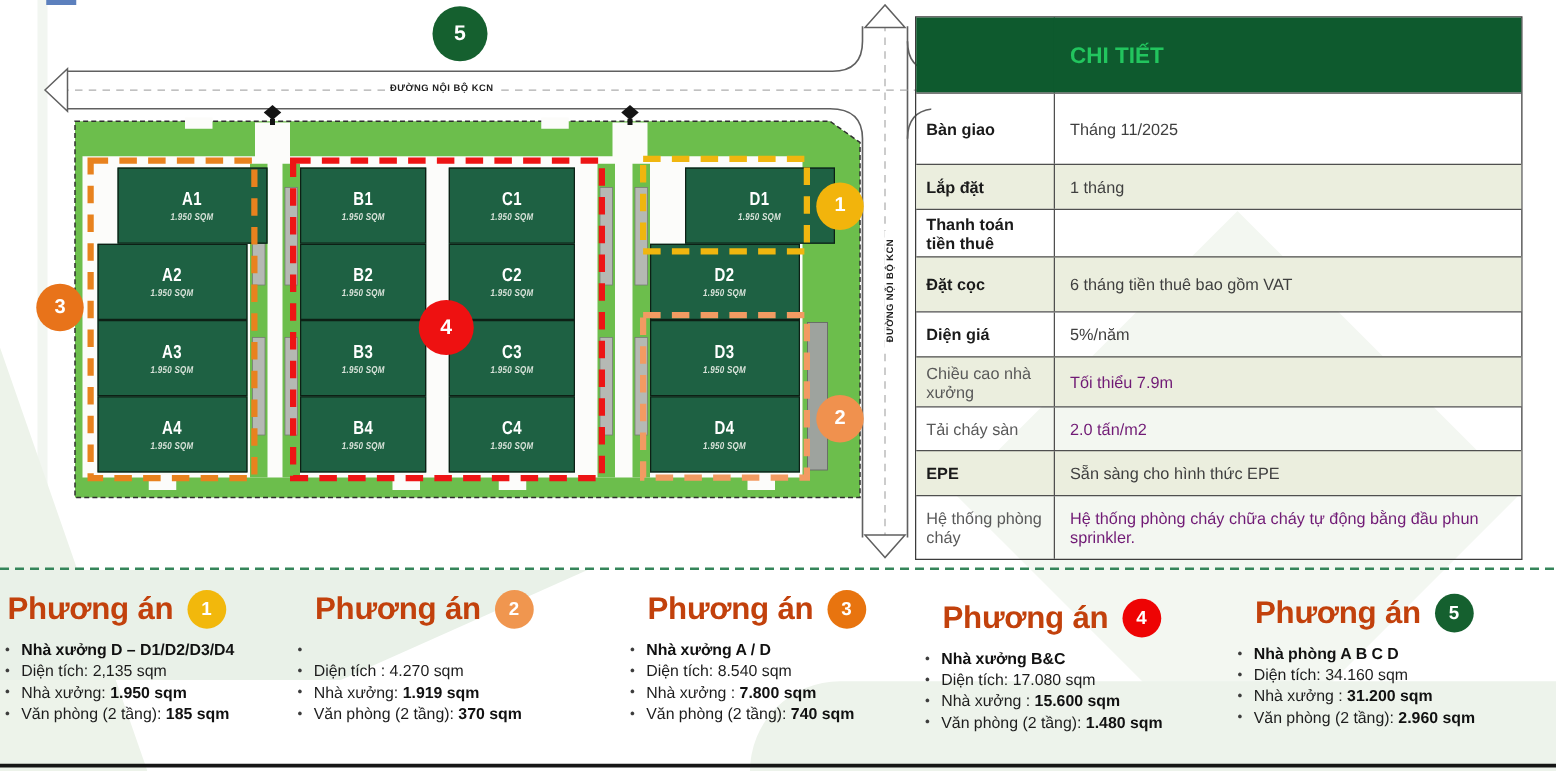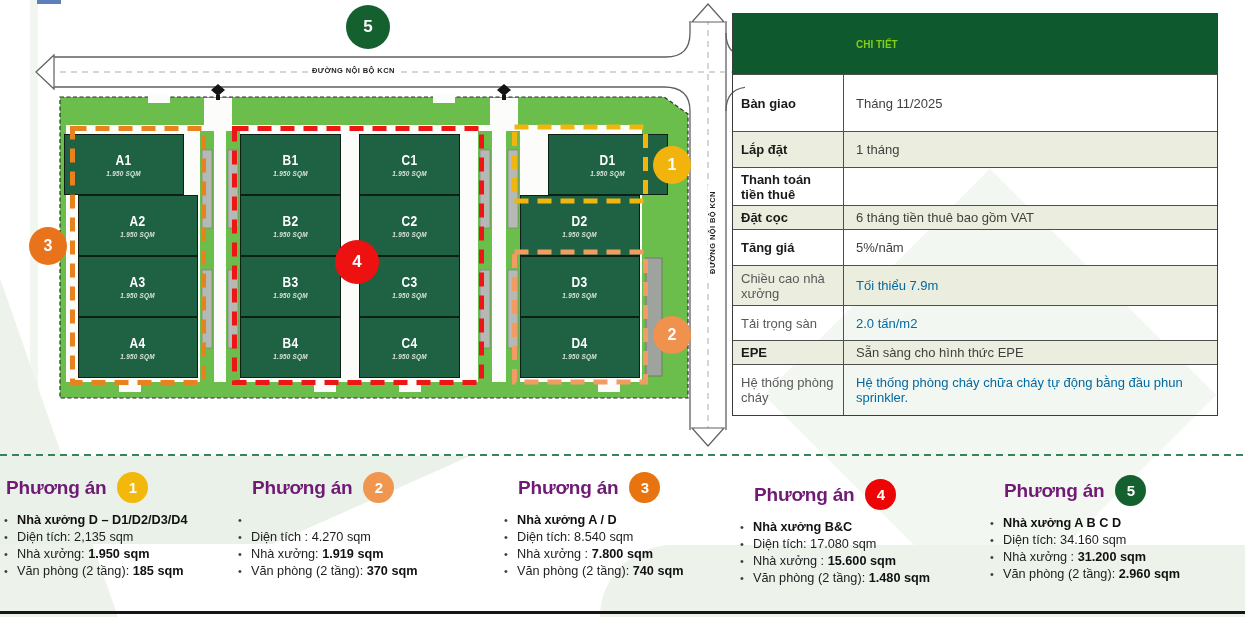--- a/index.html
+++ b/index.html
@@ -38,35 +38,35 @@
           justify-content:center;color:#fff;font-size:16px;font-weight:bold;}
   .marker.big{width:44px;height:44px;font-size:17px;}
 
   
   .dtable{position:absolute;left:732px;top:13px;width:486px;z-index:2;border:1.5px solid #3C3C3C;box-sizing:border-box;
           font-size:13px;color:#3F3F3F;}
   .trow{display:flex;border-top:1px solid #4F4F4F;box-sizing:border-box;}
   .trow:first-child{border-top:none;}
   .tc1{width:111px;box-sizing:border-box;border-right:1px solid #4F4F4F;padding:4px 8px;display:flex;align-items:center;}
   .tc2{flex:1;box-sizing:border-box;padding:4px 12px;display:flex;align-items:center;}
-  .thead-row{background:#0E5A2E;color:#84cc16;font-weight:bold;font-size:10px;}
+  .thead-row{background:#0E5A2E;color:#22c55e;font-weight:bold;font-size:18px;}
   .thead-row .tc1{border-right-color:#0E5A2E;}
   .alt{background:#EBEEDE;}
   .trow .tc1{font-weight:bold;color:#1A1A1A;}
   .trow.muted .tc1{font-weight:normal;color:#595959;}
-  .trow.muted .tc2{color:#0369a1;}
+  .trow.muted .tc2{color:#701a75;}
 
   
   .dash-sep{position:absolute;left:0;top:454px;width:1245px;height:2px;z-index:2;
             background:repeating-linear-gradient(90deg,#35855A 0 7px,transparent 7px 12px);}
 
   
   .opt{position:absolute;z-index:3;}
   .opt-title-row{display:flex;align-items:center;gap:11px;padding-left:14px;}
-  .opt-title{font-size:19px;font-weight:bold;color:#701a75;letter-spacing:-.2px;}
+  .opt-title{font-size:25px;font-weight:bold;color:#c2410c;letter-spacing:-.2px;}
   .opt-circle{width:31px;height:31px;border-radius:50%;display:flex;align-items:center;justify-content:center;
               color:#fff;font-size:15px;font-weight:bold;flex:0 0 auto;}
   .opt-list{margin:9px 0 0 0;padding:0;list-style:none;}
   .opt-list li{display:flex;font-size:12.7px;color:#1D1D1D;line-height:17px;}
   .opt-bullet{width:13px;flex:0 0 auto;color:#3C3C3C;font-size:11px;}
   .opt-strong{font-weight:bold;color:#111;}
 
   .bottom-line{position:absolute;left:0;top:611px;width:1245px;height:2.5px;background:#161616;z-index:6;}
 </style>
 </head>
@@ -142,21 +142,21 @@
   <svg class="zone-svg" width="745" height="460" viewBox="0 0 745 460">
     <rect x="72.5" y="128.5" width="131" height="254" fill="none" stroke="#E8821E" stroke-width="5" stroke-dasharray="14 9"></rect>
     <rect x="234.5" y="128.5" width="247" height="254" fill="none" stroke="#ED1515" stroke-width="5" stroke-dasharray="14 9"></rect>
     <rect x="514.5" y="127" width="131" height="74" fill="none" stroke="#F0B60F" stroke-width="5" stroke-dasharray="14 9"></rect>
     <rect x="514.5" y="252" width="131" height="130" fill="none" stroke="#F29B62" stroke-width="5" stroke-dasharray="14 9"></rect>
   </svg>
 
   <div class="road-label road-label-top">ĐƯỜNG NỘI BỘ KCN</div>
   <div class="road-label road-label-right">ĐƯỜNG NỘI BỘ KCN</div>
 
-  <div class="blk" style="left:64px;top:134px">
+  <div class="blk" style="left:94px;top:134px">
       <div class="blk-in">
         <div class="blk-name">A1</div>
         <div class="blk-area">1.950 SQM</div>
       </div>
     </div>
   <div class="blk" style="left:78px;top:195px">
       <div class="blk-in">
         <div class="blk-name">A2</div>
         <div class="blk-area">1.950 SQM</div>
       </div>
@@ -271,37 +271,37 @@
       <div class="tc1">Bàn giao</div>
         <div class="tc2">Tháng 11/2025</div>
     </div>
     <div class="trow alt" style="height:36px">
       <div class="tc1">Lắp đặt</div>
         <div class="tc2">1 tháng</div>
     </div>
     <div class="trow" style="height:38px">
       <div class="tc1">Thanh toán tiền thuê</div>
     </div>
-    <div class="trow alt" style="height:24px">
+    <div class="trow alt" style="height:44px">
       <div class="tc1">Đặt cọc</div>
         <div class="tc2">6 tháng tiền thuê bao gồm VAT</div>
     </div>
     <div class="trow" style="height:36px">
-      <div class="tc1">Tăng giá</div>
+      <div class="tc1">Diện giá</div>
         <div class="tc2">5%/năm</div>
     </div>
     <div class="trow alt muted" style="height:40px">
       <div class="tc1">Chiều cao nhà xưởng</div>
         <div class="tc2">Tối thiểu 7.9m</div>
     </div>
     <div class="trow muted" style="height:35px">
-      <div class="tc1">Tải trọng sàn</div>
+      <div class="tc1">Tải cháy sàn</div>
         <div class="tc2">2.0 tấn/m2</div>
     </div>
-    <div class="trow alt" style="height:24px">
+    <div class="trow alt" style="height:36px">
       <div class="tc1">EPE</div>
         <div class="tc2">Sẵn sàng cho hình thức EPE</div>
     </div>
     <div class="trow muted" style="height:51px">
       <div class="tc1">Hệ thống phòng cháy</div>
         <div class="tc2">Hệ thống phòng cháy chữa cháy tự động bằng đầu phun sprinkler.</div>
     </div>
   </div>
 
   <div class="dash-sep"></div>
@@ -416,21 +416,21 @@
   <div class="opt" style="left:990px;top:475px;width:254px">
     <div class="opt-title-row">
       <span class="opt-title">Phương án</span>
       <span class="opt-circle" style="background: rgb(21, 96, 47);">
           <span>5</span>
         </span>
     </div>
     <ul class="opt-list">
       <li>
           <span class="opt-bullet">•</span>
-          <span><span></span><span class="opt-strong">Nhà xưởng A B C D</span></span>
+          <span><span></span><span class="opt-strong">Nhà phòng A B C D</span></span>
         </li>
       <li>
           <span class="opt-bullet">•</span>
           <span><span>Diện tích: 34.160 sqm</span><span class="opt-strong"></span></span>
         </li>
       <li>
           <span class="opt-bullet">•</span>
           <span><span>Nhà xưởng : </span><span class="opt-strong">31.200 sqm</span></span>
         </li>
       <li>

